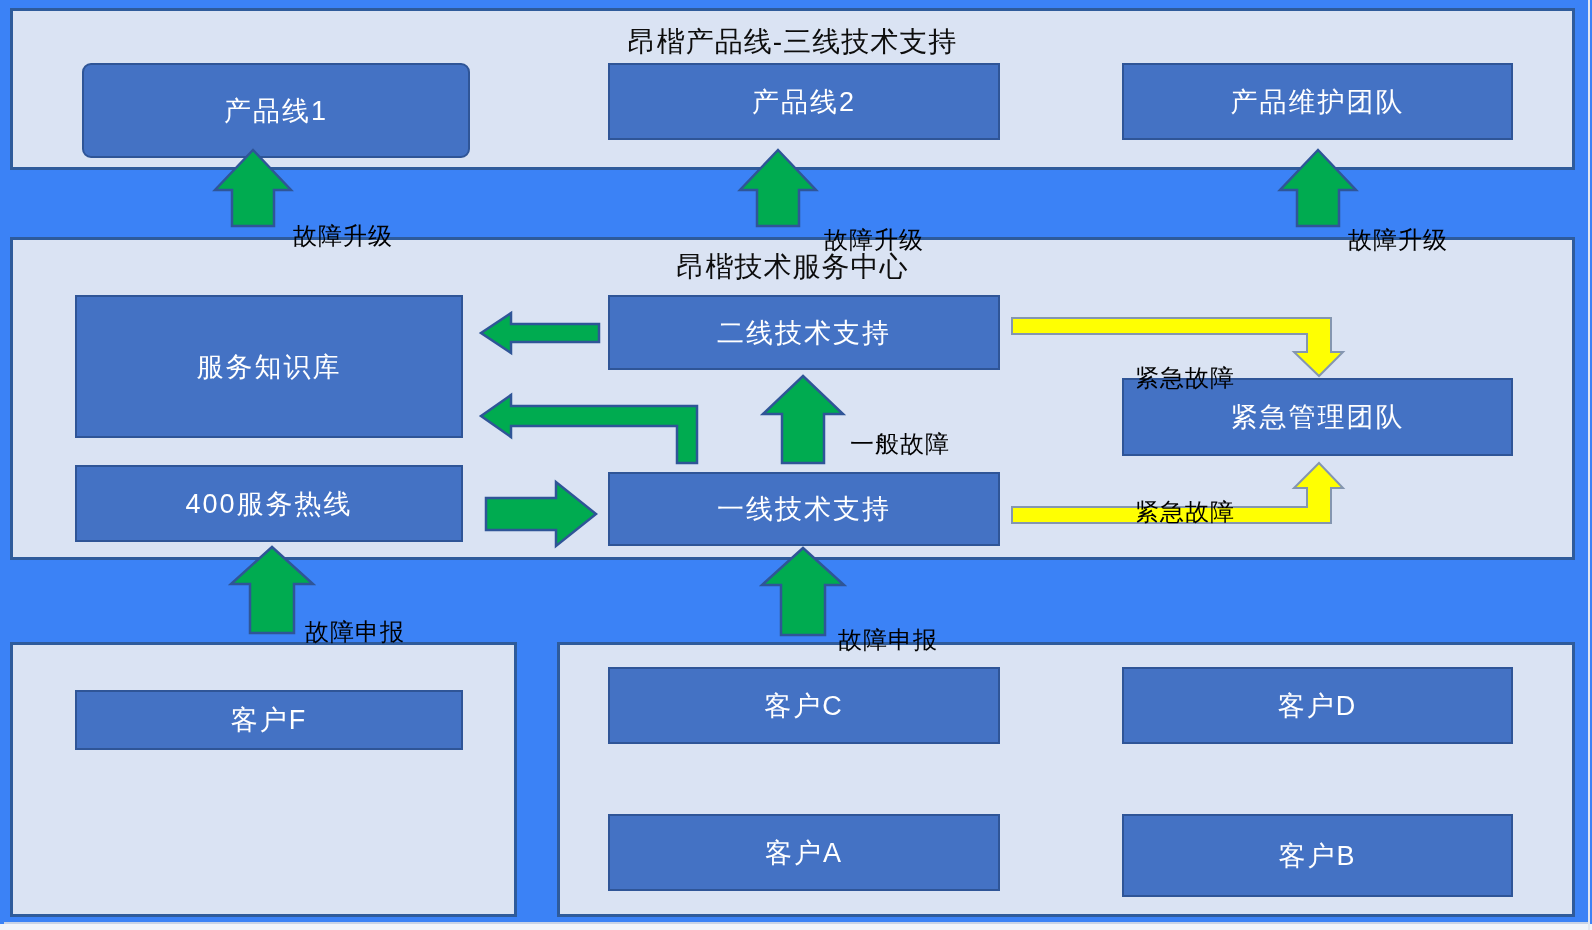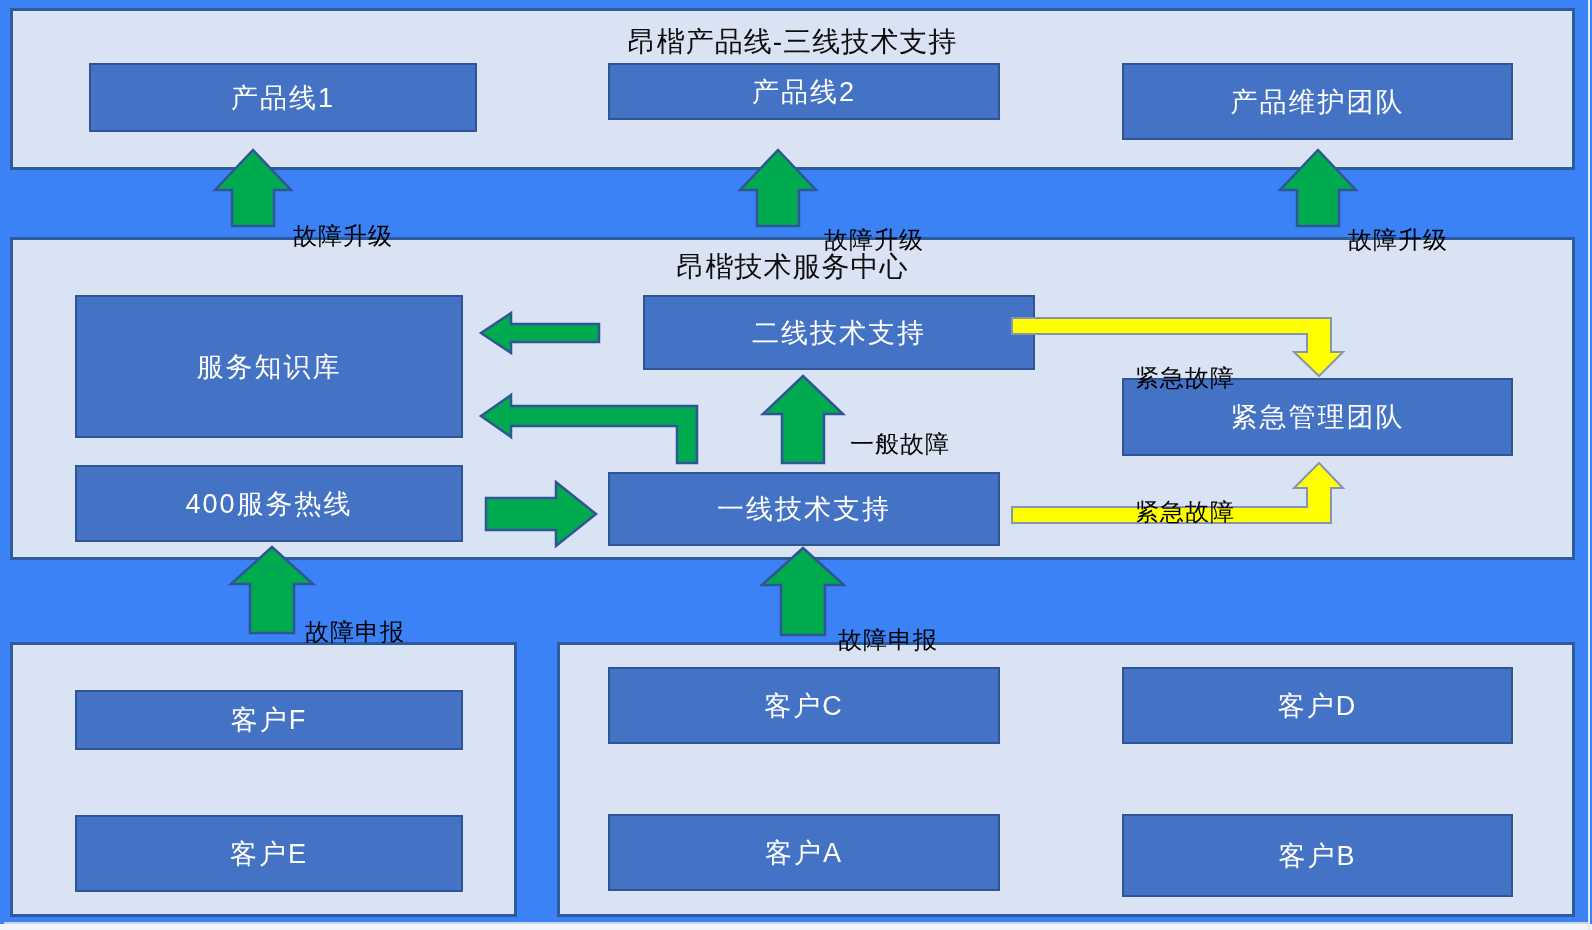--- a/index.html
+++ b/index.html
@@ -65,32 +65,31 @@
   </div>
 
   <div class="container" style="left:10px;top:237px;width:1565px;height:323px;">
     <div class="section-title" style="top:8px;">昂楷技术服务中心</div>
   </div>
 
   <div class="container" style="left:10px;top:642px;width:507px;height:275px;"></div>
 
   <div class="container" style="left:557px;top:642px;width:1018px;height:275px;"></div>
 
-  <div class="node" style="left:89px;top:63px;width:388px;height:69px;">产品线1</div>
-  <div class="node" style="left:608px;top:63px;width:392px;height:57px;">产品线2</div>
+  <div class="node" style="left:82px;top:63px;width:388px;height:95px;border-radius:9px;">产品线1</div>
+  <div class="node" style="left:608px;top:63px;width:392px;height:77px;">产品线2</div>
   <div class="node" style="left:1122px;top:63px;width:391px;height:77px;">产品维护团队</div>
 
   <div class="node" style="left:75px;top:295px;width:388px;height:143px;">服务知识库</div>
   <div class="node" style="left:75px;top:465px;width:388px;height:77px;">400服务热线</div>
-  <div class="node" style="left:608px;top:295px;width:392px;height:75px;margin-left:35px;">二线技术支持</div>
+  <div class="node" style="left:608px;top:295px;width:392px;height:75px;">二线技术支持</div>
   <div class="node" style="left:608px;top:472px;width:392px;height:74px;">一线技术支持</div>
   <div class="node" style="left:1122px;top:378px;width:391px;height:78px;">紧急管理团队</div>
 
   <div class="node" style="left:75px;top:690px;width:388px;height:60px;">客户F</div>
-  <div class="node" style="left:75px;top:815px;width:388px;height:77px;">客户E</div>
   <div class="node" style="left:1122px;top:667px;width:391px;height:77px;">客户D</div>
   <div class="node" style="left:608px;top:667px;width:392px;height:77px;">客户C</div>
   <div class="node" style="left:608px;top:814px;width:392px;height:77px;">客户A</div>
   <div class="node" style="left:1122px;top:814px;width:391px;height:83px;">客户B</div>
 
   <svg id="arrow-layer">
 
     <polygon class="green-arrow" points="253,150 291,190 274,190 274,226 232,226 232,190 215,190"></polygon>
     <polygon class="green-arrow" points="778,150 816,190 799,190 799,226 757,226 757,190 740,190"></polygon>
     <polygon class="green-arrow" points="1318,150 1356,190 1339,190 1339,226 1297,226 1297,190 1280,190"></polygon>

